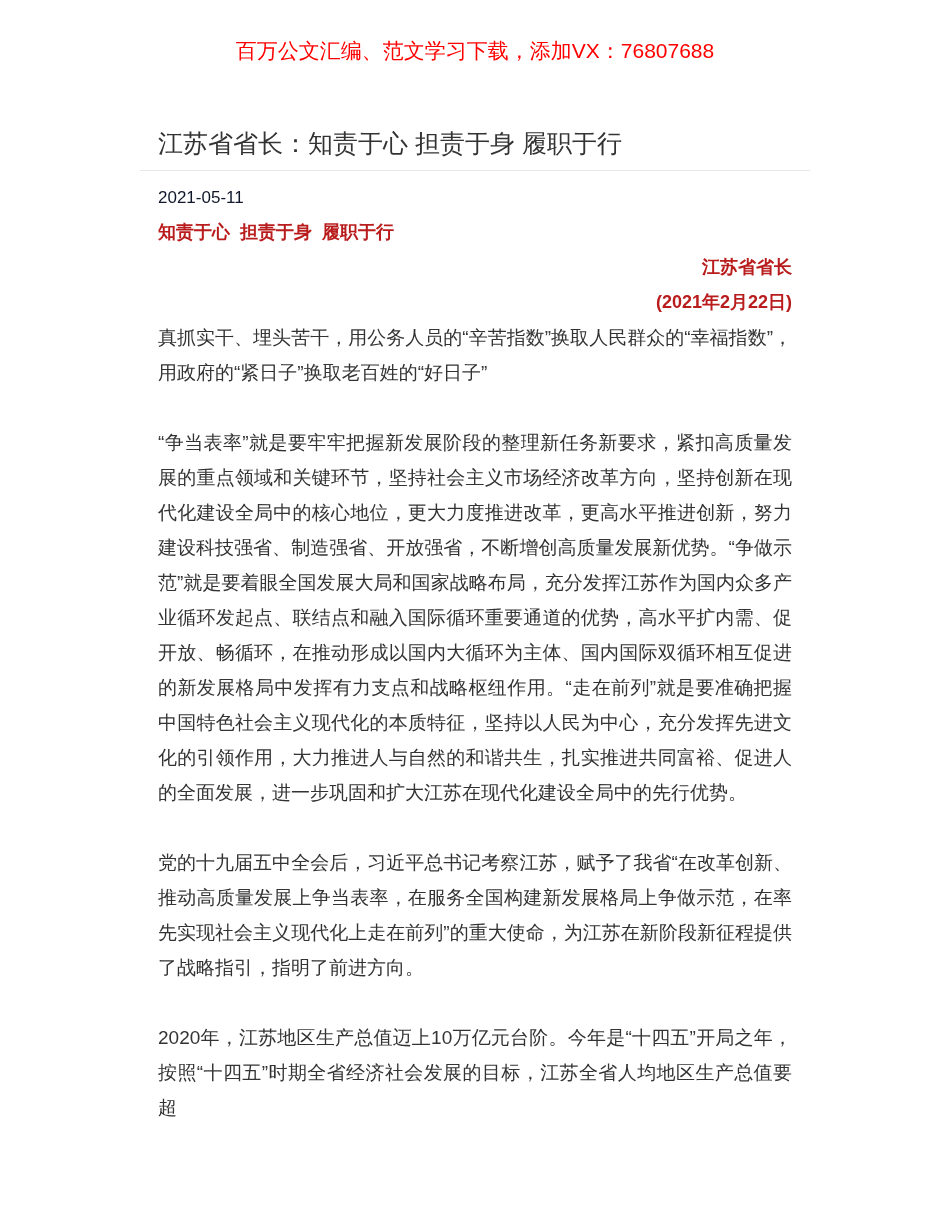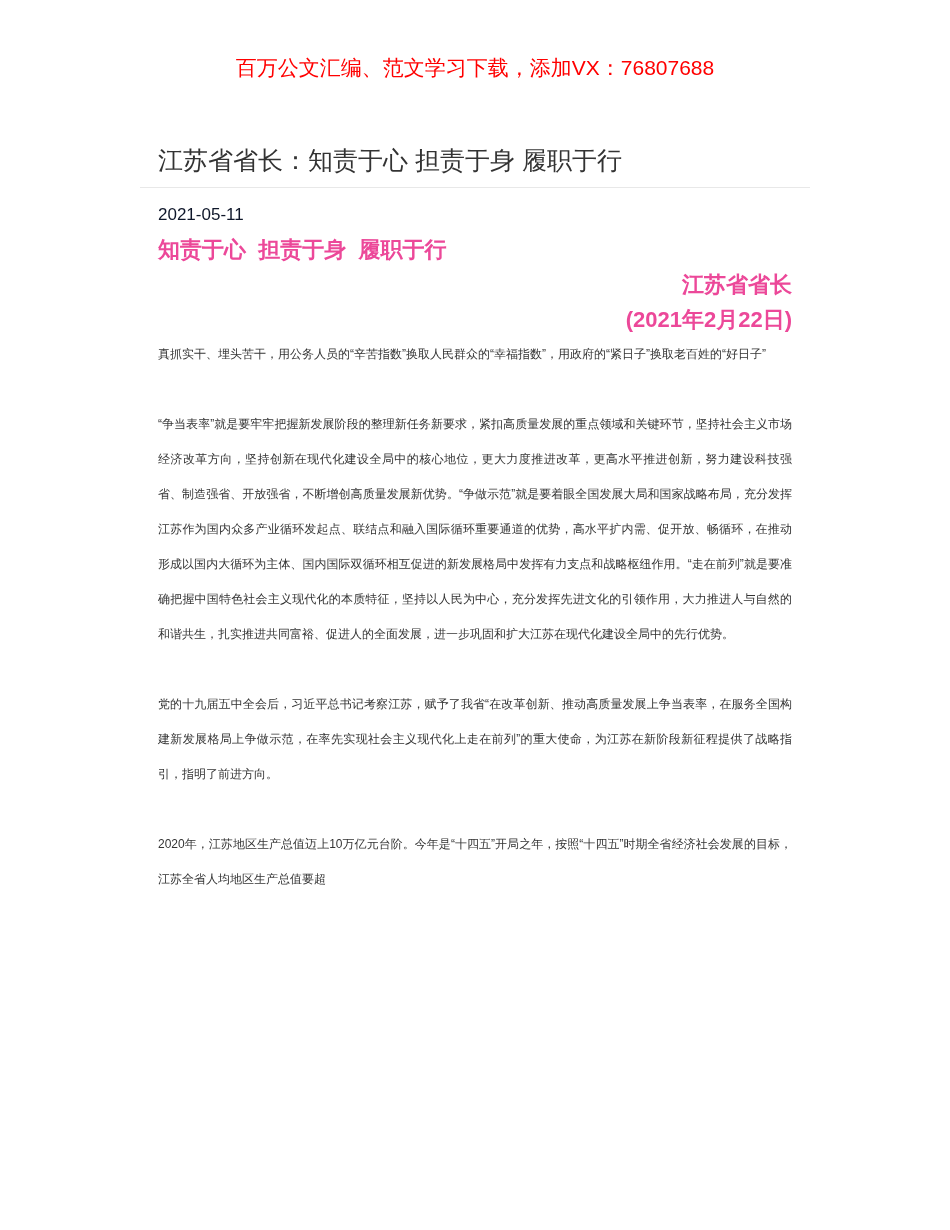--- a/index.html
+++ b/index.html
@@ -7,21 +7,21 @@
     padding: 0;
     background: #ffffff;
     font-family: "Liberation Sans", "DejaVu Sans", sans-serif;
   }
   body {
     width: 950px;
     height: 1230px;
     overflow: hidden;
   }
   .promo-banner {
-    margin-top: 55px;
+    margin-top: 38px;
     text-align: center;
     font-size: 21px;
     line-height: 26px;
     color: #ff0000;
   }
   .article {
     width: 670px;
     margin: 62px auto 0 auto;
   }
   .article-title {
@@ -40,34 +40,34 @@
   }
   .publish-date {
     margin-top: 9px;
     padding: 0 18px;
     font-size: 17px;
     line-height: 35px;
     color: #0f172a;
   }
   .red-line {
     padding: 0 18px;
-    font-size: 22px;
+    font-size: 18px;
     line-height: 35px;
     font-weight: 700;
-    color: #ec4899;
+    color: #b91c1c;
     white-space: pre-wrap;
   }
   .red-line.centered {
     text-align: right;
     white-space: normal;
   }
   .body-text p {
     margin: 35px 0 0 0;
     padding: 0 18px;
-    font-size: 12px;
+    font-size: 19px;
     line-height: 35px;
     color: #333333;
     text-align: justify;
   }
   .body-text p.first {
     margin-top: 0;
   }
 </style>
 </head>
 <body>

